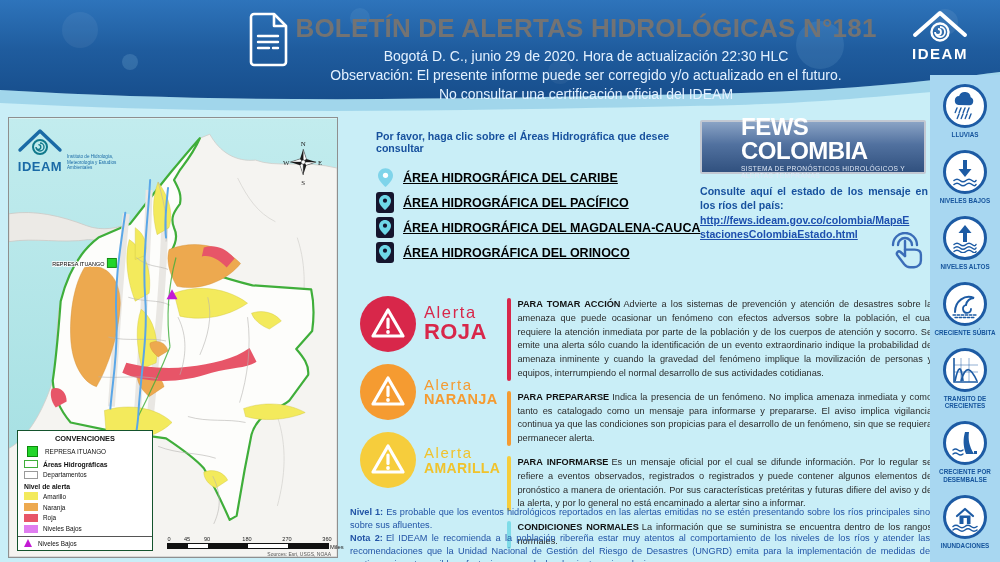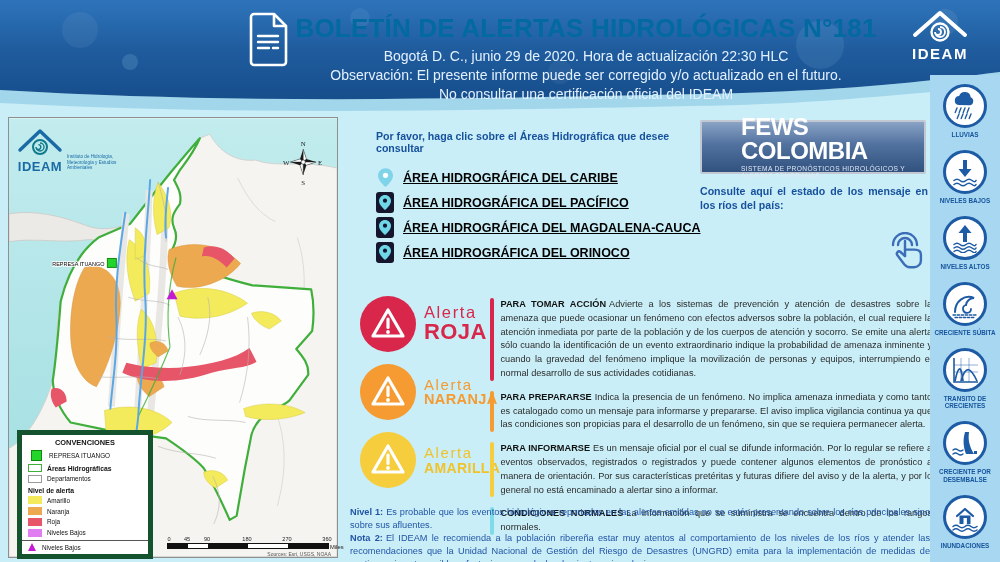--- a/index.html
+++ b/index.html
@@ -3,21 +3,21 @@
 <meta charset="utf-8">
 <style>
   html,body{margin:0;padding:0;}
   body{width:1000px;height:562px;overflow:hidden;font-family:"Liberation Sans","DejaVu Sans",sans-serif;}
   #page{position:relative;width:1000px;height:562px;background:#c9eef7;overflow:hidden;}
 
   
   .header{position:absolute;left:0;top:0;width:1000px;height:117px;}
   .header svg.hdr-bg{position:absolute;left:0;top:0;}
   .hdr-doc{position:absolute;left:247px;top:12px;}
-  .hdr-title{position:absolute;left:262px;top:13px;width:648px;text-align:center;color:#0369a1;
+  .hdr-title{position:absolute;left:262px;top:13px;width:648px;text-align:center;color:#737373;
              font-size:26px;font-weight:bold;letter-spacing:0.2px;white-space:nowrap;}
   .hdr-sub{position:absolute;left:262px;top:47px;width:648px;text-align:center;color:#e3f1ff;
            font-size:14px;line-height:1.34;}
   .hdr-logo{position:absolute;right:24px;top:7px;width:72px;text-align:center;color:#fff;}
   .hdr-logo .lg-word{font-size:15px;font-weight:bold;letter-spacing:1.5px;margin-top:-2px;}
 
   
   .sidebar{position:absolute;right:0;top:75px;width:70px;height:487px;background:#a8d7f1;
            display:flex;flex-direction:column;align-items:center;justify-content:space-between;
            padding:9px 0 12px;box-sizing:border-box;}
@@ -26,21 +26,21 @@
                display:flex;align-items:center;justify-content:center;box-sizing:border-box;}
   .side-label{font-size:6.3px;font-weight:bold;color:#15549c;text-align:center;line-height:1.25;max-width:64px;}
 
   
   .map-panel{position:absolute;left:8px;top:117px;width:330px;height:441px;background:#fff;
              border:1px solid #8f8f8f;box-sizing:border-box;}
   .map-panel > svg{position:absolute;left:0;top:0;}
   .map-logo{position:absolute;left:8px;top:8px;display:flex;gap:4px;align-items:flex-end;}
   .map-logo .word{font-size:13px;font-weight:bold;color:#1a6aa6;letter-spacing:0.5px;line-height:1;}
   .map-logo .inst{font-size:4.6px;color:#1a6aa6;width:62px;line-height:1.25;padding-bottom:2px;}
-  .legend{position:absolute;left:8px;top:312px;width:136px;background:#fff;border:5px solid #14532d;
+  .legend{position:absolute;left:8px;top:312px;width:136px;background:#fff;border:1px solid #14532d;
           font-size:6.4px;color:#111;box-sizing:border-box;}
   .lg-title{font-weight:bold;text-align:center;font-size:7.4px;padding:3px 0 2px;}
   .lg-row{display:flex;align-items:center;gap:5px;padding:1.4px 6px;}
   .lg-sub{font-weight:bold;padding:2.5px 6px 1px;font-size:6.8px;}
   .sw{width:14px;height:8px;flex:none;box-sizing:border-box;}
   .sw-green-sq{width:9px;height:9px;background:#23d52a;border:1px solid #0c8a0c;margin:0 2.5px;}
   .sw-green-out{border:1.6px solid #3fae3a;background:#fff;}
   .sw-gray-out{border:1px solid #9a9a9a;background:#fff;}
   .lg-bold{font-weight:bold;font-size:6.8px;}
   .lg-foot{border-top:1px solid #555;margin-top:2px;padding:2.5px 6px;display:flex;gap:6px;align-items:center;}
@@ -69,21 +69,21 @@
                display:flex;flex-direction:column;align-items:center;justify-content:center;cursor:pointer;padding-left:39px;}
   .fews-title{color:#fff;font-weight:bold;font-size:24px;letter-spacing:-0.5px;line-height:1;}
   .fews-sub{color:#dfe8f5;font-size:6.6px;letter-spacing:0.4px;margin-top:2px;}
   .fews-text{margin-top:10px;color:#17519e;font-weight:bold;font-size:10.6px;line-height:1.35;
              text-align:justify;width:228px;}
   .fews-link{display:block;color:#1d4fae;font-weight:bold;font-size:10.6px;line-height:1.35;
              text-decoration:underline;word-break:break-all;width:210px;}
   .hand{position:absolute;right:2px;top:112px;}
 
   
-  .alerts{position:absolute;left:360px;top:296px;width:572px;display:flex;gap:4px;}
+  .alerts{position:absolute;left:360px;top:296px;width:572px;display:flex;gap:21px;}
   .badge-col{width:126px;display:flex;flex-direction:column;gap:12px;flex:none;}
   .badge{display:flex;align-items:center;gap:8px;}
   .badge-circle{width:56px;height:56px;border-radius:50%;flex:none;display:flex;align-items:center;justify-content:center;}
   .badge-words{display:flex;flex-direction:column;line-height:1.02;}
   .bw-alerta{font-size:15px;letter-spacing:1.6px;}
   .bw-level{font-weight:bold;letter-spacing:0.4px;}
   .badge.red   .bw-alerta,.badge.red   .bw-level{color:#d8274a;}
   .badge.orange .bw-alerta,.badge.orange .bw-level{color:#f59b31;}
   .badge.yellow .bw-alerta,.badge.yellow .bw-level{color:#f0c32c;}
   .badge.red .badge-circle{background:#d8274a;}
@@ -348,20 +348,21 @@
       <a href="#" class="area-link">ÁREA HIDROGRÁFICA DEL ORINOCO</a>
     </div>
   </div>
 
   <div class="fews">
     <div class="fews-banner">
       <div class="fews-title">FEWS COLOMBIA</div>
       <div class="fews-sub">SISTEMA DE PRONÓSTICOS HIDROLÓGICOS Y ALERTAS TEMPRANAS</div>
     </div>
     <div class="fews-text">Consulte aquí el estado de los mensaje en los ríos del país:</div>
+    <a href="#" class="fews-link">http://fews.ideam.gov.co/colombia/MapaEstacionesColombiaEstado.html</a>
     <div class="hand">
       <svg width="46" height="48" viewBox="0 0 46 48">
         <g stroke="#3b6db8" stroke-width="2.4" fill="none" stroke-linecap="round" stroke-linejoin="round">
           <path d="M16,13 a7,7 0 0 1 14,0"></path>
           <path d="M11,13 a12,12 0 0 1 24,0"></path>
           <path d="M23,9 v15"></path>
           <path d="M23,24 l-4.5,-4 c-2.2,-1.9 -4.8,1 -3.1,3.2 l7,9.2 c1.3,1.8 3.4,2.9 5.6,2.9 h4 c3.8,0 6.9,-3.1 6.9,-6.9 v-5.6 c0,-4.2 -3.2,-5.2 -6.3,-5.2 h-9.6"></path>
         </g>
       </svg>
     </div>

